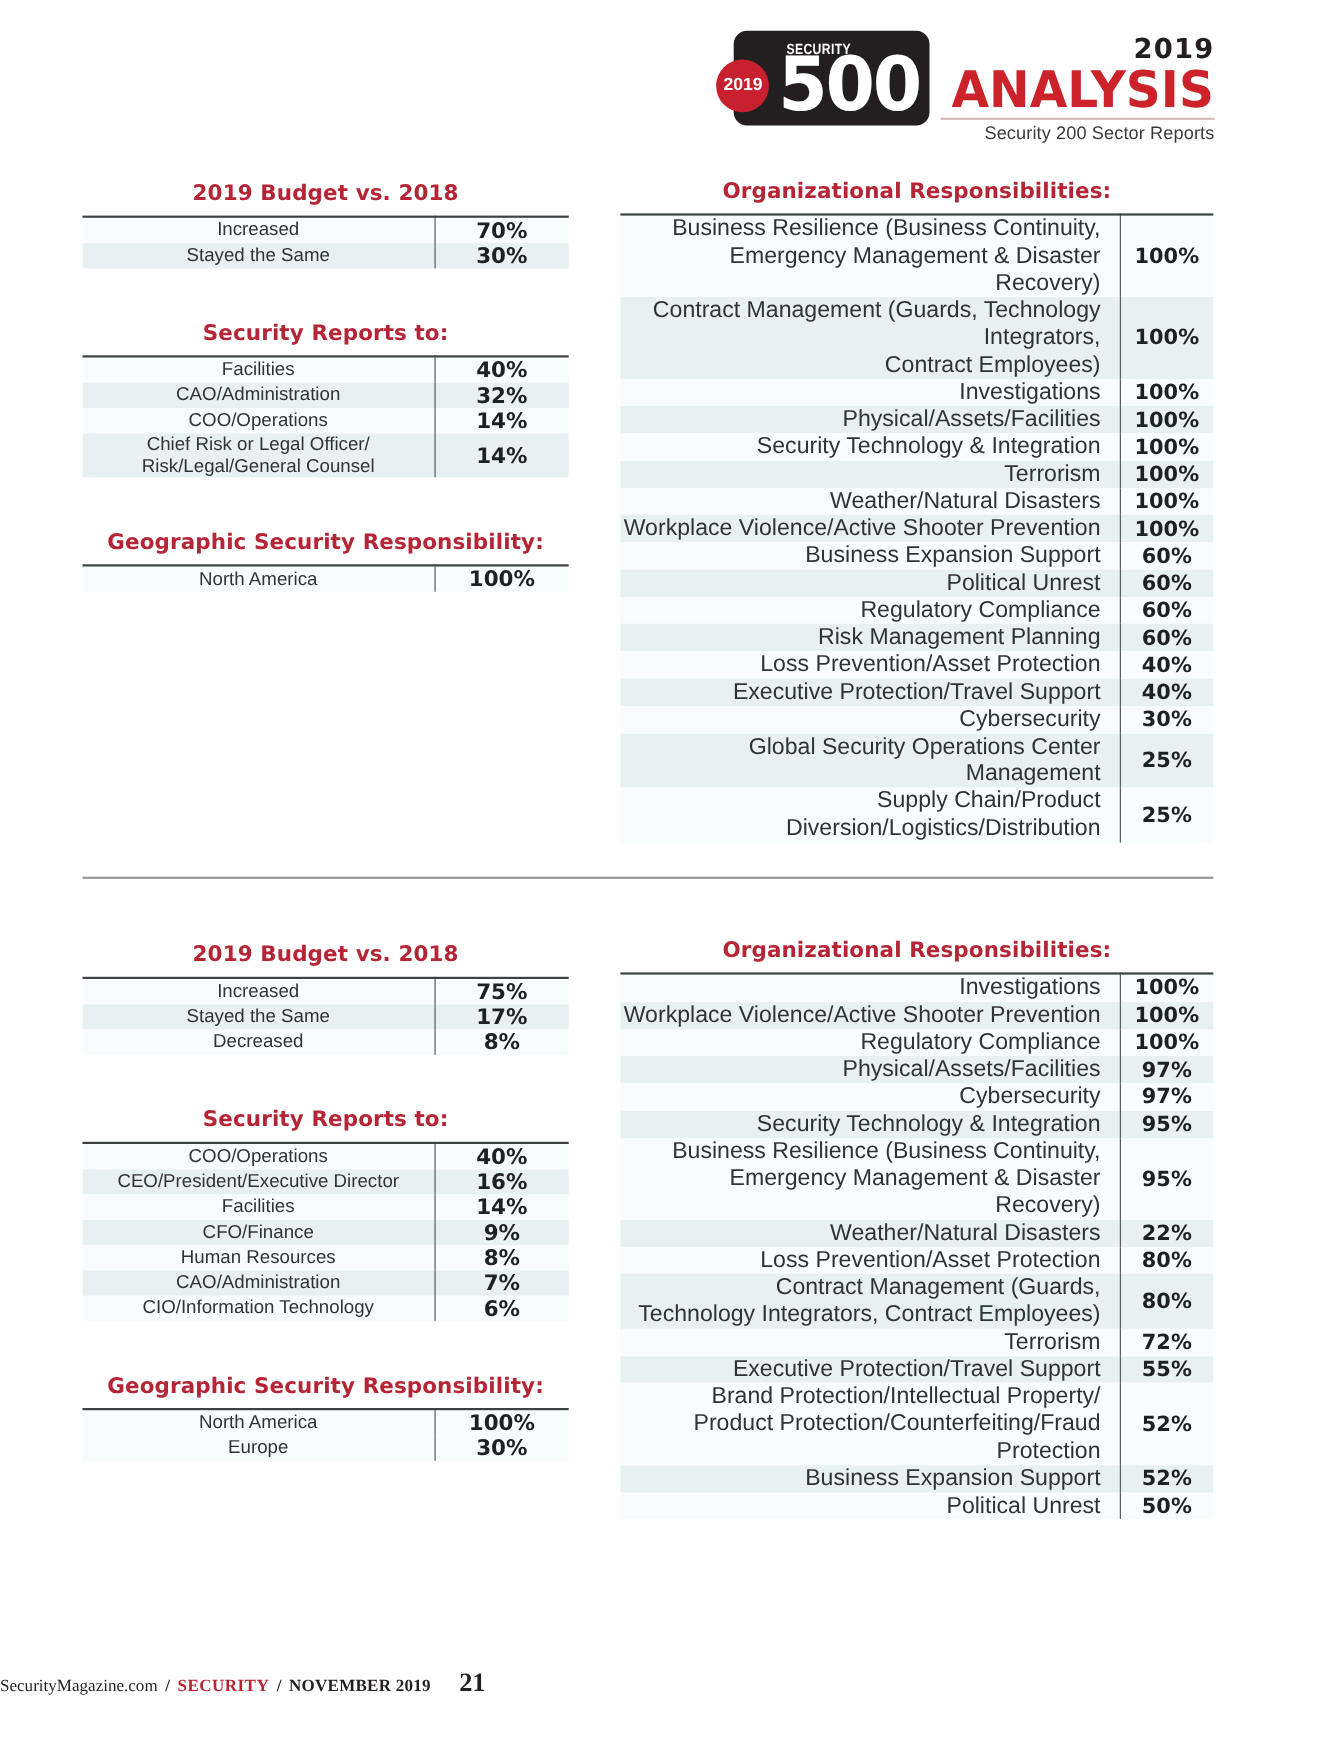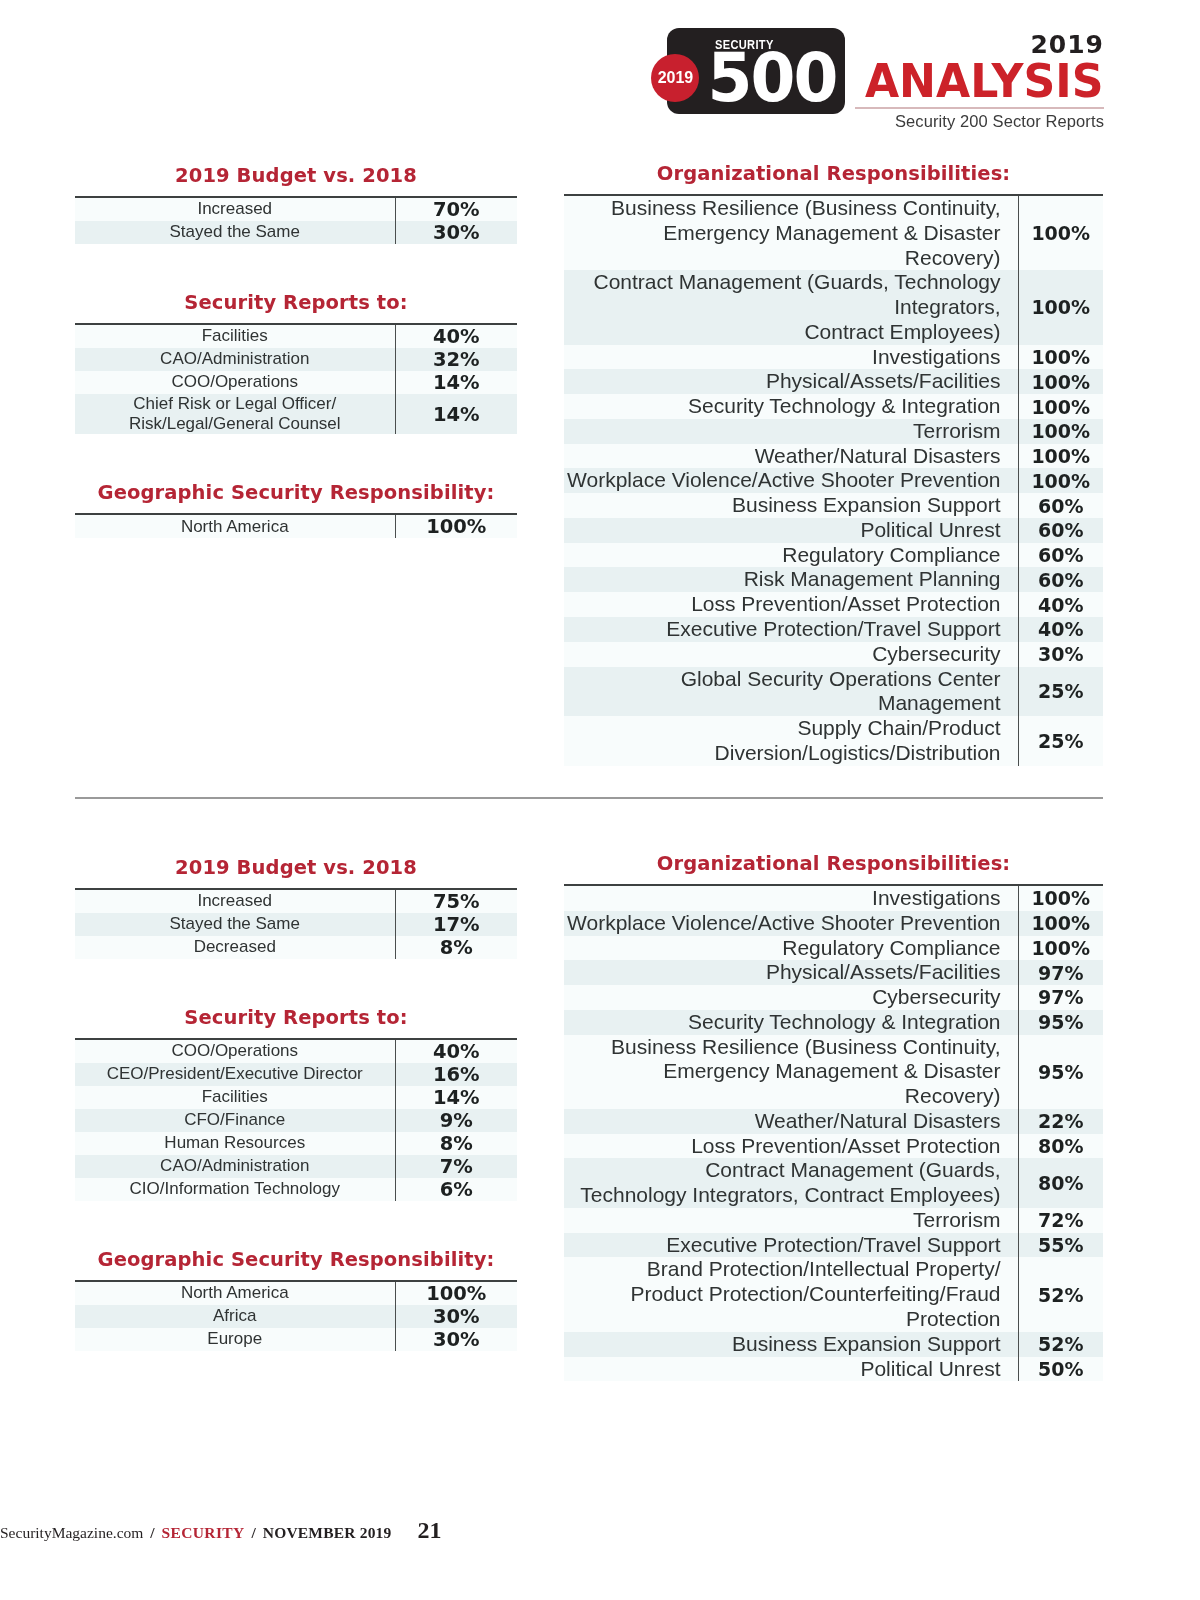--- a/index.html
+++ b/index.html
@@ -448,24 +448,20 @@
   <table class="tbl tbl-left">
     <colgroup>
         <col class="c1">
         <col class="c2">
       </colgroup>
     <tbody>
         <tr class="odd">
           <td class="cell-label">North America</td>
           <td class="cell-val">100%</td>
         </tr>
-        <tr class="even">
-          <td class="cell-label">Africa</td>
-          <td class="cell-val">30%</td>
-        </tr>
         <tr class="odd">
           <td class="cell-label">Europe</td>
           <td class="cell-val">30%</td>
         </tr>
       </tbody>
   </table>
 </div>
 
 <div class="section col-right" style="top:843px;">
   <div class="red-title tight">Organizational Responsibilities:</div>

